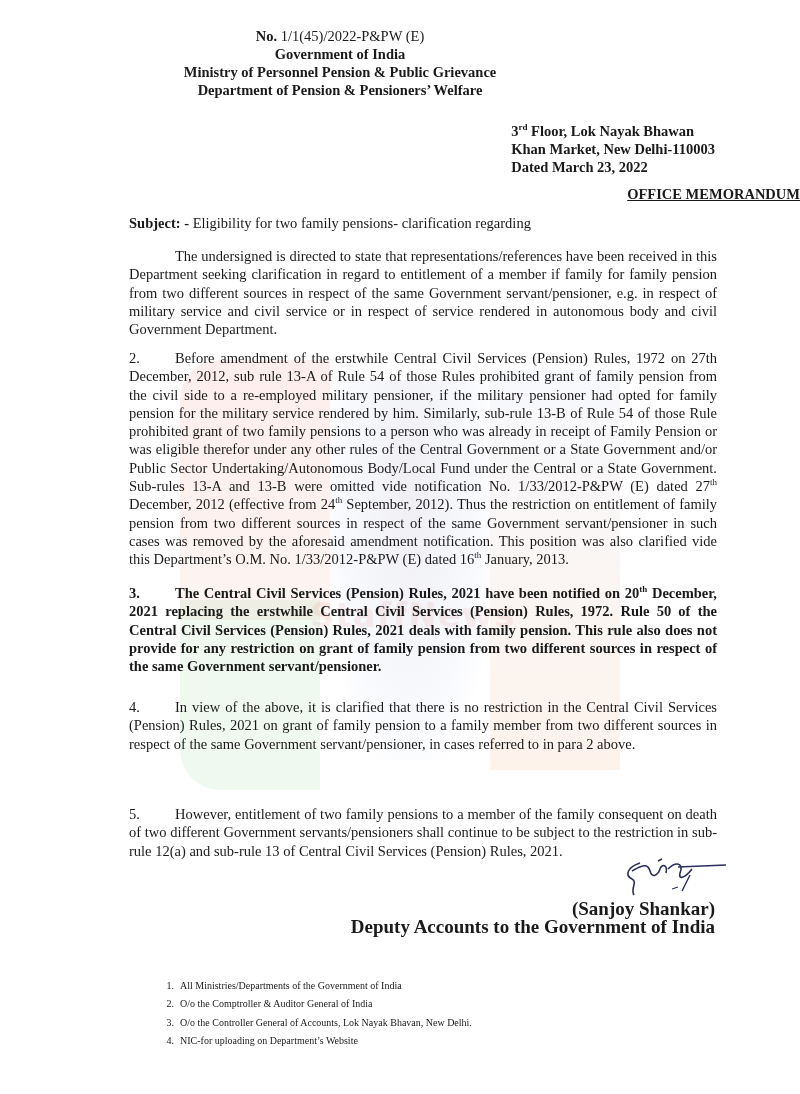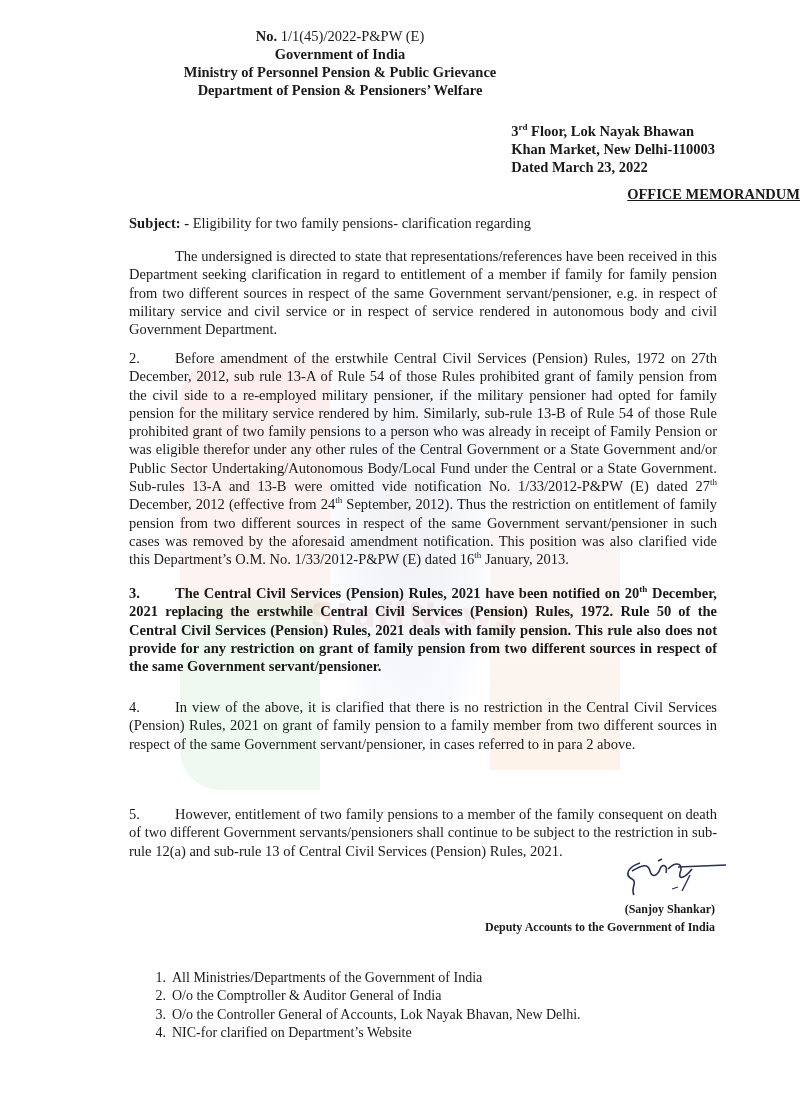--- a/index.html
+++ b/index.html
@@ -31,22 +31,22 @@
     .para { position: absolute; left: 129px; width: 588px; font-size: 14.5px; line-height: 18.3px;
             text-align: justify; }
     .para .num { display: inline-block; width: 46px; }
     .p1 { top: 247px; text-indent: 46px; }
     .p2 { top: 349px; }
     .p3 { top: 584px; font-weight: bold; }
     .p4 { top: 698px; }
     .p5 { top: 782px; margin-top: 23px; }
     .signature { position: absolute; left: 618px; top: 851px; width: 110px; height: 50px; }
     .sig-block { position: absolute; right: 85px; top: 900px; text-align: right;
-                 font-weight: bold; font-size: 12px; line-height: 18px; }
-    .dist { position: absolute; left: 140px; top: 965px; font-size: 14px; line-height: 18.3px; margin: 4px; padding: 0; list-style: none; }
+                 font-weight: bold; font-size: 19px; line-height: 18px; }
+    .dist { position: absolute; left: 140px; top: 965px; font-size: 10px; line-height: 18.3px; margin: 12px; padding: 0; list-style: none; }
     .dist li { white-space: nowrap; }
     .dist .n { display: inline-block; width: 22px; text-align: right; margin-right: 6px; }
   </style>
 </head>
 <body>
 
 <div class="watermark">
   <div class="wm-left"></div>
   <div class="wm-green"></div>
   <div class="wm-right"></div>
@@ -100,16 +100,16 @@
 
   <div class="sig-block">
     <div>(Sanjoy Shankar)</div>
     <div>Deputy Accounts to the Government of India</div>
   </div>
 
   <ul class="dist">
     <li><span class="n">1.</span><span>All Ministries/Departments of the Government of India</span></li>
     <li><span class="n">2.</span><span>O/o the Comptroller &amp; Auditor General of India</span></li>
     <li><span class="n">3.</span><span>O/o the Controller General of Accounts, Lok Nayak Bhavan, New Delhi.</span></li>
-    <li><span class="n">4.</span><span>NIC-for clarified on Department’s Website</span></li>
+    <li><span class="n">4.</span><span>NIC-for uploading on Department’s Website</span></li>
   </ul>
 
 </div>
 
 </body></html>

